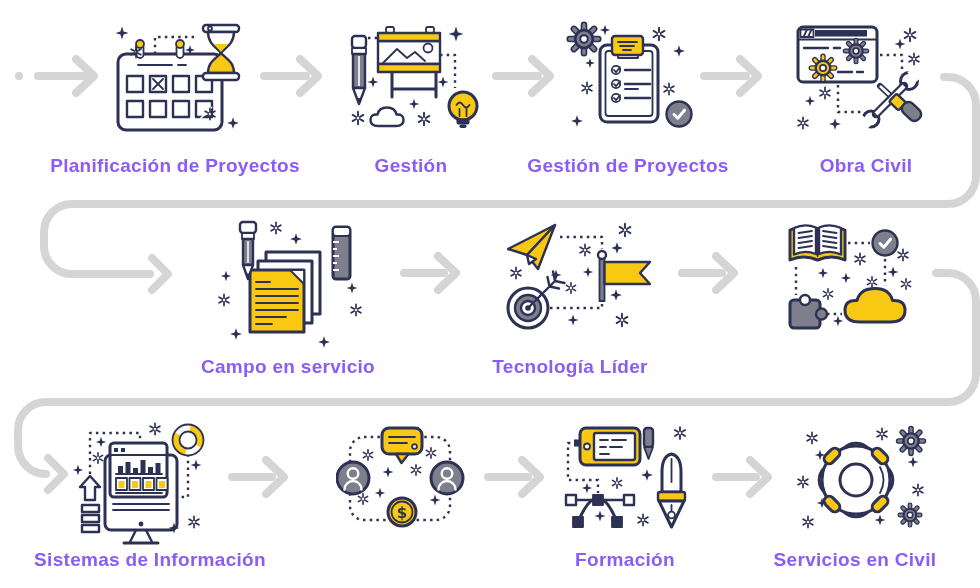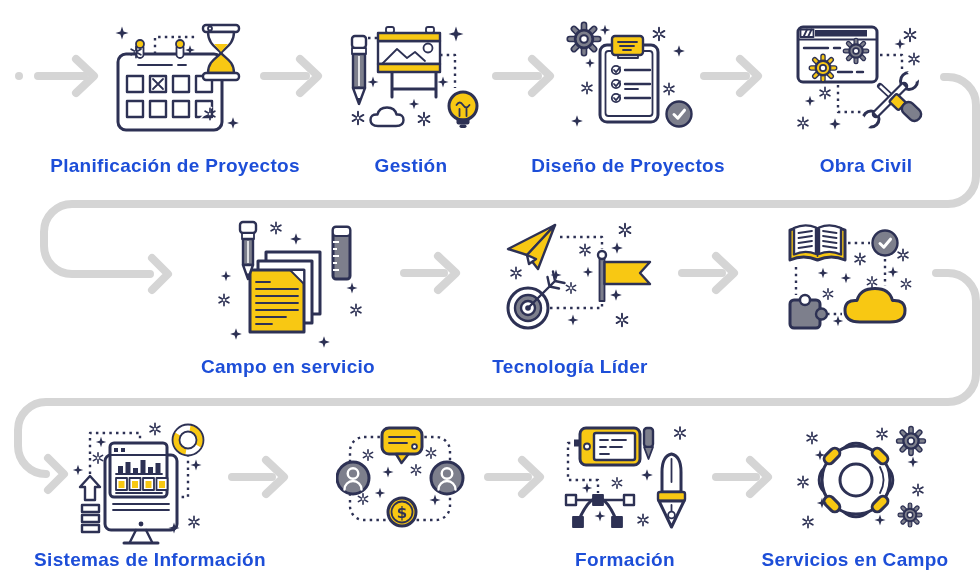--- a/index.html
+++ b/index.html
@@ -2,21 +2,21 @@
 <html><head>
 <meta charset="utf-8">
 <style>
   html,body{margin:0;padding:0;background:#fff;}
   .canvas{position:relative;width:980px;height:588px;background:#ffffff;overflow:hidden;
           font-family:"Liberation Sans",sans-serif;}
   .canvas svg{position:absolute;display:block;}
   .conn{left:0;top:0;}
   .cl{stroke:#D5D5D5;stroke-width:8;fill:none;stroke-linecap:round;stroke-linejoin:round;}
   .label{position:absolute;transform:translateX(-50%);font-size:19px;font-weight:700;
-         color:#1d4ed8;letter-spacing:.3px;white-space:pre;}
+         color:#8b5cf6;letter-spacing:.3px;white-space:pre;}
   
   .k{stroke:#2D3154;stroke-linecap:round;stroke-linejoin:round;fill:none;}
   .w3{stroke-width:3;}
   .w25{stroke-width:2.4;}
   .w2{stroke-width:1.8;}
   .fw{fill:#fff;}
   .fy{fill:#F8C813;}
   .fg{fill:#7D7F8C;}
   .fd{fill:#2D3154;}
   .dt{stroke-dasharray:2.5 4.2;stroke-linecap:butt;}
@@ -185,21 +185,21 @@
     <path class="k w2" d="M65 81 H78"></path>
     <use href="#g-check" transform="translate(119,106)" style="color:#7D7F8C"></use>
     <use href="#g-plus" transform="translate(45,22) scale(.8)"></use>
     <use href="#g-burst" transform="translate(99,26)"></use>
     <use href="#g-plus" transform="translate(119,43) scale(.9)"></use>
     <use href="#g-plus" transform="translate(30,55) scale(.75)"></use>
     <use href="#g-burst" transform="translate(27,80) scale(.9)"></use>
     <use href="#g-burst" transform="translate(109,81) scale(.9)"></use>
     <use href="#g-plus" transform="translate(17,113) scale(.9)"></use>
   </svg>
-  <div class="label" style="left:628px;top:155px">Diseño de Proyectos</div>
+  <div class="label" style="left:628px;top:155px">Gestión de Proyectos</div>
 
   <svg style="left:790px;top:8px" width="155" height="135" viewBox="0 0 155 135">
     <path class="k w25 dt" d="M90 47 H112 V62"></path>
     <path class="k w25 dt" d="M48 77 V104 H72"></path>
     <rect x="8" y="19" width="79" height="55" rx="5" class="k w3 fw"></rect>
     <rect x="25" y="22" width="52" height="6.5" class="fd"></rect>
     <rect x="10.5" y="21.5" width="13" height="7.5" class="k w2 fw"></rect>
     <path class="k w2" d="M13.5 29 l3.5 -7.5 M18 29 l3.5 -7.5"></path>
     <path class="k w2" d="M8 31.5 H87"></path>
     <path class="k w25" d="M14 40 H38 M44 40 H50"></path>
@@ -424,15 +424,15 @@
     <use href="#g-burst" transform="translate(22,26) scale(.9)"></use>
     <use href="#g-plus" transform="translate(30,43) scale(.8)"></use>
     <use href="#g-burst" transform="translate(13,70) scale(.9)"></use>
     <use href="#g-plus" transform="translate(32,91) scale(.8)"></use>
     <use href="#g-burst" transform="translate(18,110) scale(.9)"></use>
     <use href="#g-burst" transform="translate(92,22) scale(.9)"></use>
     <use href="#g-plus" transform="translate(123,50) scale(.85)"></use>
     <use href="#g-burst" transform="translate(128,78) scale(.9)"></use>
     <use href="#g-plus" transform="translate(90,108) scale(.85)"></use>
   </svg>
-  <div class="label" style="left:855px;top:549px">Servicios en Campo</div>
+  <div class="label" style="left:855px;top:549px">Servicios en Civil</div>
 
 </div>
 
 </body></html>

